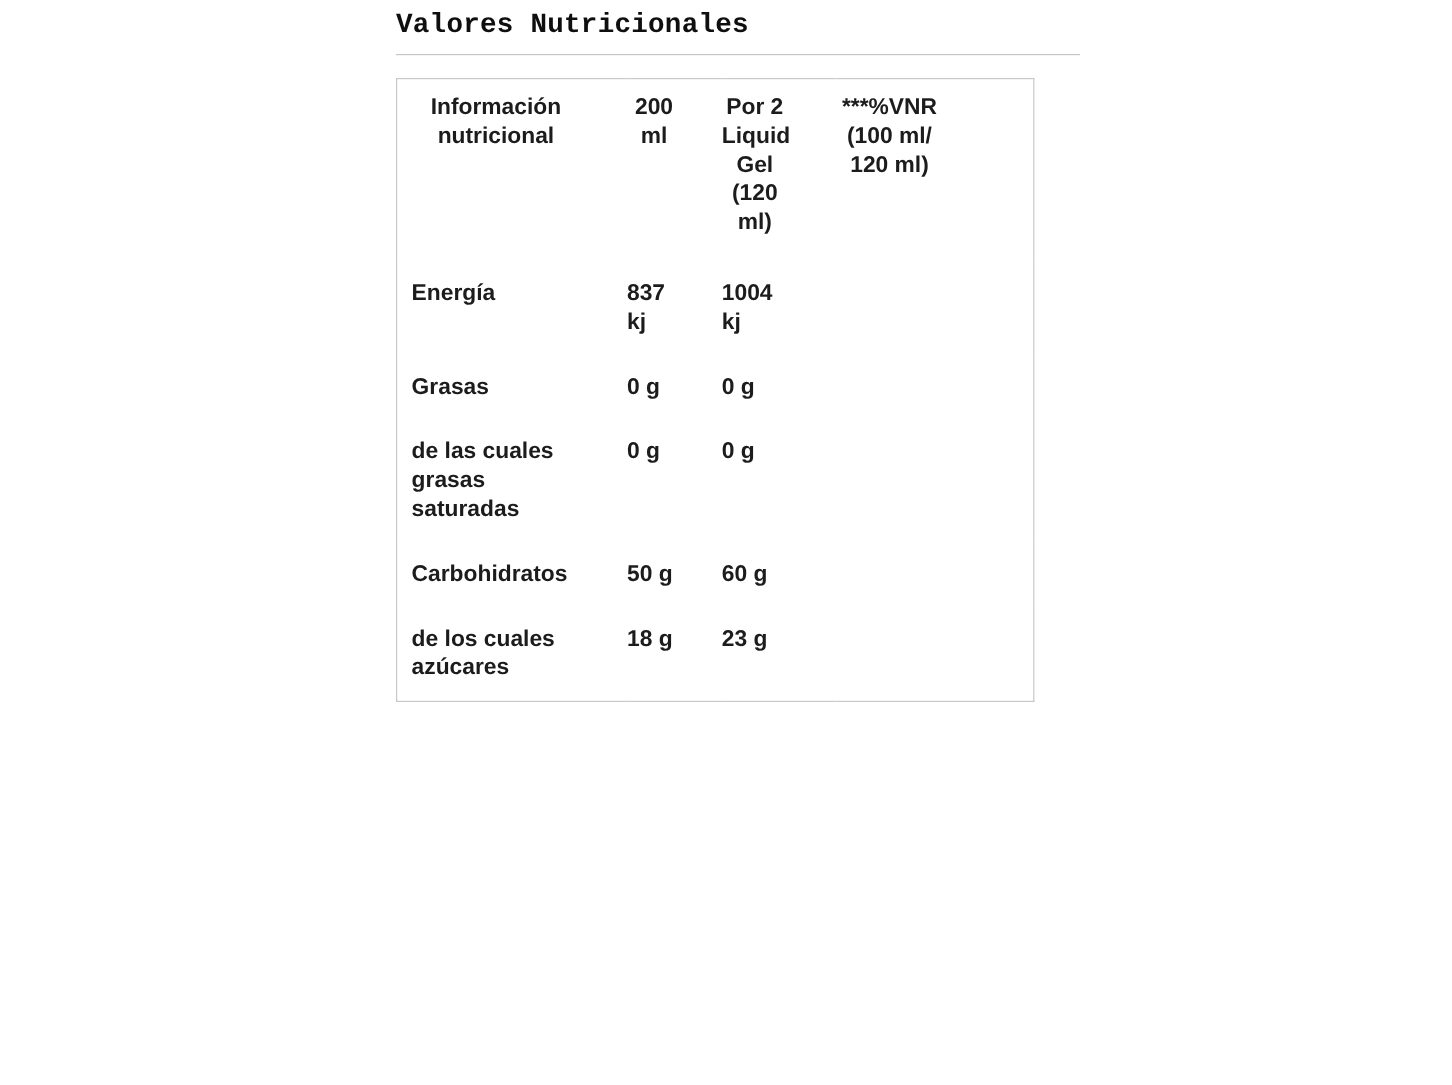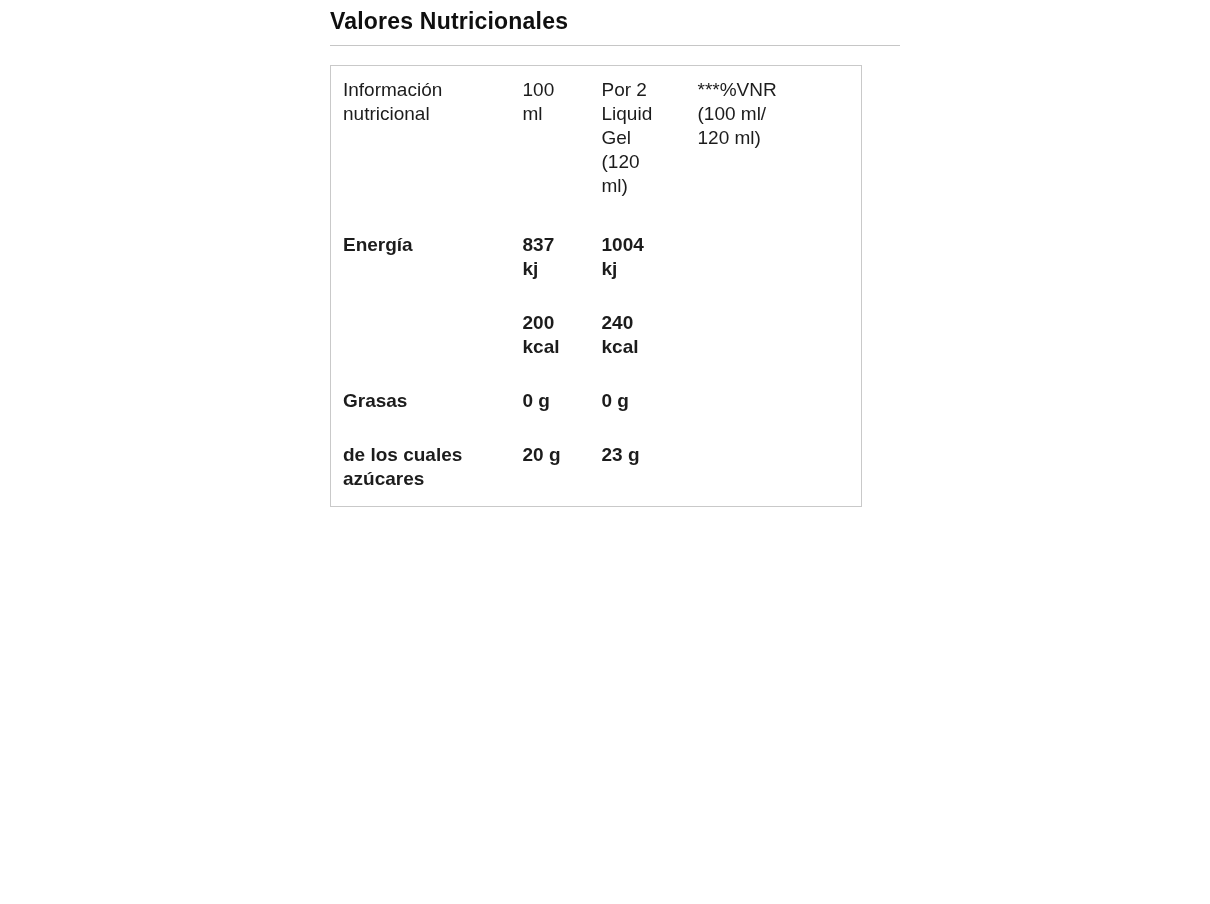--- a/index.html
+++ b/index.html
@@ -23,20 +23,21 @@
     top:6px;
     width:600px;
   }
   .section-title{
     margin:0;
     font-size:23px;
     line-height:30px;
     font-weight:700;
     color:var(--title);
     letter-spacing:0.2px;
+    font-family:Liberation Mono, monospace;
   }
   .title-divider{
     width:570px;
     height:1px;
     background:var(--divider);
     margin-top:9px;
   }
   table.nutrition{
     margin-top:19px;
     width:531px;
@@ -50,23 +51,24 @@
   col.col2{width:79px;}
   col.col3{width:96px;}
   col.col4{width:165px;}
   th,td{
     text-align:left;
     vertical-align:top;
     font-weight:700;
     overflow-wrap:normal;
   }
   thead th{
-    font-weight:400;
+    font-weight:700;
     padding-top:12px;
     padding-bottom:20px;
+    text-align:center;
   }
   tbody th{font-weight:700;margin-left:44px;}
   tbody th,tbody td{
     padding-top:15px;
     padding-bottom:15px;
   }
   .c1{padding-left:12px;padding-right:38px;}
   .c2{padding-right:33px;}
   .c3{padding-right:40px;}
   .c4{padding-right:76px;}
@@ -81,53 +83,59 @@
   <table class="nutrition">
     <colgroup>
       <col class="col1">
         <col class="col2">
         <col class="col3">
         <col class="col4">
     </colgroup>
     <thead>
       <tr>
         <th class="c1">Información nutricional</th>
-        <th class="c2">100 ml</th>
+        <th class="c2">200 ml</th>
         <th class="c3">Por 2 Liquid Gel (120 ml)</th>
         <th class="c4">***%VNR (100 ml/ 120 ml)</th>
       </tr>
     </thead>
     <tbody>
 
         <tr>
           <th class="c1">Energía</th>
           <td class="c2">837 kj</td>
           <td class="c3">1004 kj</td>
           <td class="c4"></td>
         </tr>
 
-        <tr>
-          <th class="c1"></th>
-          <td class="c2">200 kcal</td>
-          <td class="c3">240 kcal</td>
-          <td class="c4"></td>
-        </tr>
 
         <tr>
           <th class="c1">Grasas</th>
           <td class="c2">0 g</td>
           <td class="c3">0 g</td>
           <td class="c4"></td>
         </tr>
 
+        <tr>
+          <th class="c1">de las cuales grasas saturadas</th>
+          <td class="c2">0 g</td>
+          <td class="c3">0 g</td>
+          <td class="c4"></td>
+        </tr>
 
+        <tr>
+          <th class="c1">Carbohidratos</th>
+          <td class="c2">50 g</td>
+          <td class="c3">60 g</td>
+          <td class="c4"></td>
+        </tr>
 
         <tr>
           <th class="c1">de los cuales azúcares</th>
-          <td class="c2">20 g</td>
+          <td class="c2">18 g</td>
           <td class="c3">23 g</td>
           <td class="c4"></td>
         </tr>
 
 
 
       </tbody>
   </table>
 </div>
 

